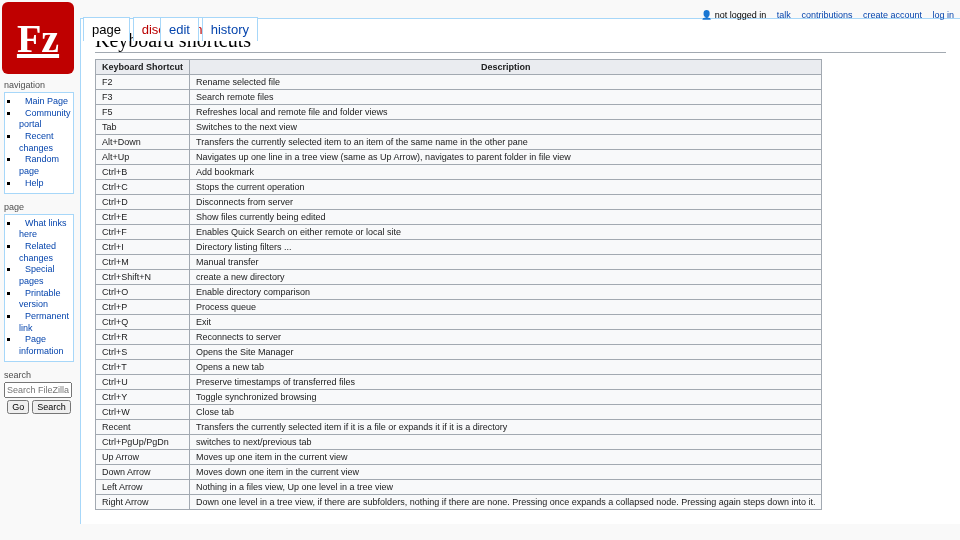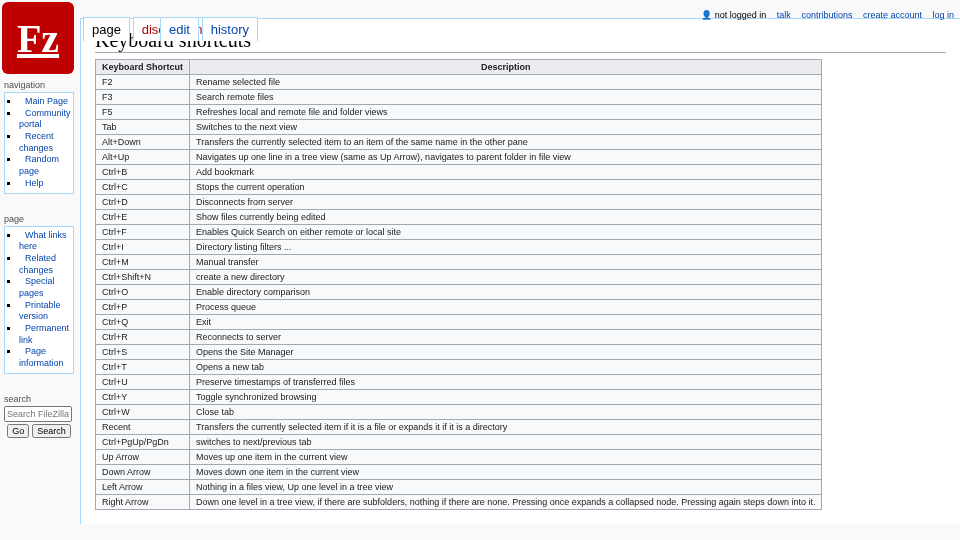--- a/index.html
+++ b/index.html
@@ -12,21 +12,21 @@
 #p-personal .user-icon { color: #a55; margin-right: 2px; }
 #left-tabs, #right-tabs { position: absolute; bottom: 0; }
 #left-tabs { left: 83px; }
 #right-tabs { left: 160px; }
 .tab { display: inline-block; padding: 4px 8px; font-size: 13px; background: #fff; border: 1px solid #a7d7f9; border-bottom: none; margin-right: 0; position: relative; top: 1px; }
 .tab a { color: #0645ad; text-decoration: none; }
 .tab.selected a { color: #000; }
 .tab.redlink a { color: #ba0000; }
 #mw-panel { position: absolute; top: 0; left: 0; width: 78px; padding-top: 80px; }
 #logo { position: absolute; top: 2px; left: 2px; width: 72px; height: 72px; background: #bf0000; border-radius: 6px; display: flex; align-items: center; justify-content: center; color: #fff; font-size: 40px; font-weight: bold; font-family: "Times New Roman", serif; }
-.portal { margin: 0 4px 20px 4px; }
+.portal { margin: 0 4px 8px 4px; }
 .portal h3 { font-size: 9px; font-weight: normal; color: #4d4d4d; margin-bottom: 2px; }
 .portal .body { background: #fff; border: 1px solid #a7d7f9; padding: 3px 4px; }
 .portal ul { list-style: square; margin-left: 10px; }
 .portal li { font-size: 9px; line-height: 1.3; }
 .portal li a { color: #0645ad; text-decoration: none; padding-left: 6px; }
 #search-form input[type=text] { width: 68px; font-size: 9px; padding: 1px; margin-bottom: 2px; }
 #search-form .buttons { text-align: center; }
 #search-form button { font-size: 9px; padding: 0 3px; }
 #content { margin-left: 80px; background: #fff; border: 1px solid #a7d7f9; border-right: none; border-bottom: none; padding: 10px 14px 14px 14px; margin-top: 18px; }
 #firstHeading { font-family: "Linux Libertine", Georgia, serif; font-size: 20px; font-weight: normal; border-bottom: 1px solid #a2a9b1; margin-bottom: 6px; }

